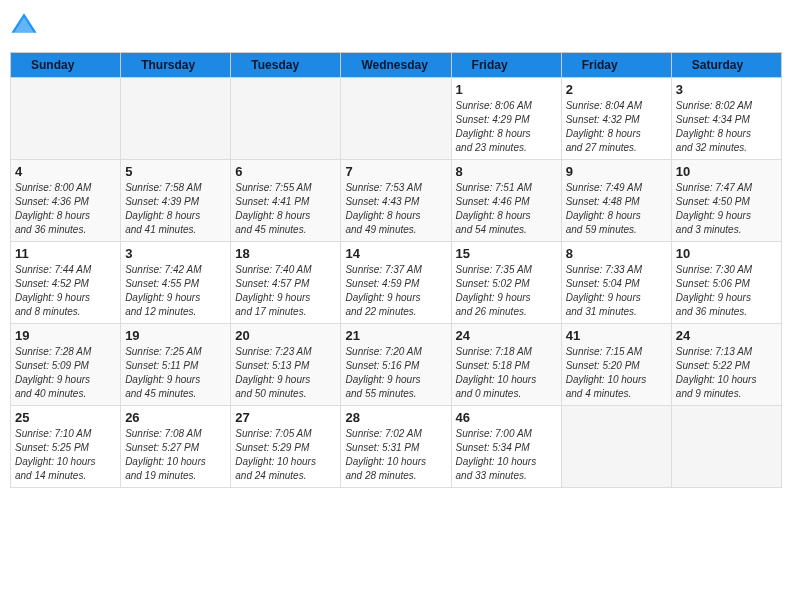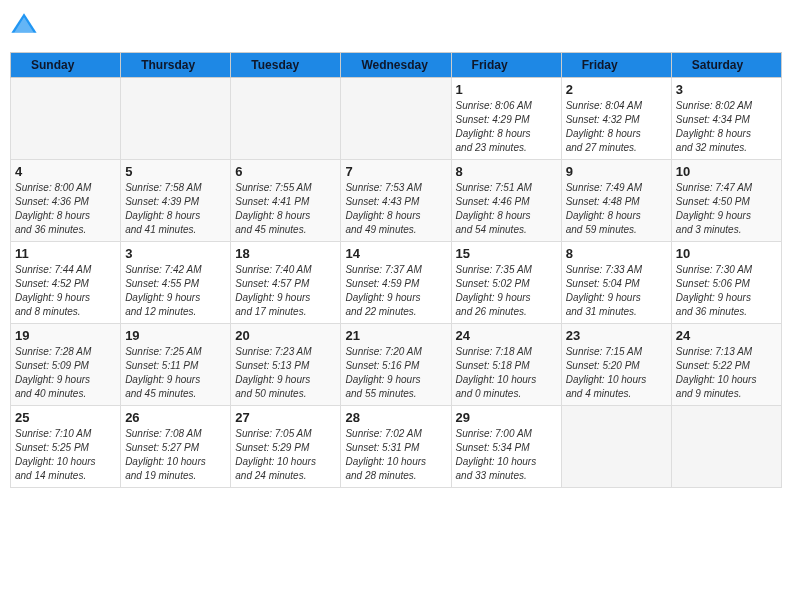--- a/index.html
+++ b/index.html
@@ -222,21 +222,21 @@
         </td>
         <td>
           <div class="day-num">21</div>
           <div class="day-info">Sunrise: 7:20 AM<br>Sunset: 5:16 PM<br>Daylight: 9 hours<br>and 55 minutes.</div>
         </td>
         <td>
           <div class="day-num">24</div>
           <div class="day-info">Sunrise: 7:18 AM<br>Sunset: 5:18 PM<br>Daylight: 10 hours<br>and 0 minutes.</div>
         </td>
         <td>
-          <div class="day-num">23</div>
+          <div class="day-num">41</div>
           <div class="day-info">Sunrise: 7:15 AM<br>Sunset: 5:20 PM<br>Daylight: 10 hours<br>and 4 minutes.</div>
         </td>
         <td>
           <div class="day-num">24</div>
           <div class="day-info">Sunrise: 7:13 AM<br>Sunset: 5:22 PM<br>Daylight: 10 hours<br>and 9 minutes.</div>
         </td>
       </tr>
       <tr>
         <td>
           <div class="day-num">25</div>
@@ -248,20 +248,20 @@
         </td>
         <td>
           <div class="day-num">27</div>
           <div class="day-info">Sunrise: 7:05 AM<br>Sunset: 5:29 PM<br>Daylight: 10 hours<br>and 24 minutes.</div>
         </td>
         <td>
           <div class="day-num">28</div>
           <div class="day-info">Sunrise: 7:02 AM<br>Sunset: 5:31 PM<br>Daylight: 10 hours<br>and 28 minutes.</div>
         </td>
         <td>
-          <div class="day-num">29</div>
+          <div class="day-num">46</div>
           <div class="day-info">Sunrise: 7:00 AM<br>Sunset: 5:34 PM<br>Daylight: 10 hours<br>and 33 minutes.</div>
         </td>
         <td class="empty"></td>
         <td class="empty"></td>
       </tr>
     </tbody>
 </table>
 
 </body></html>

